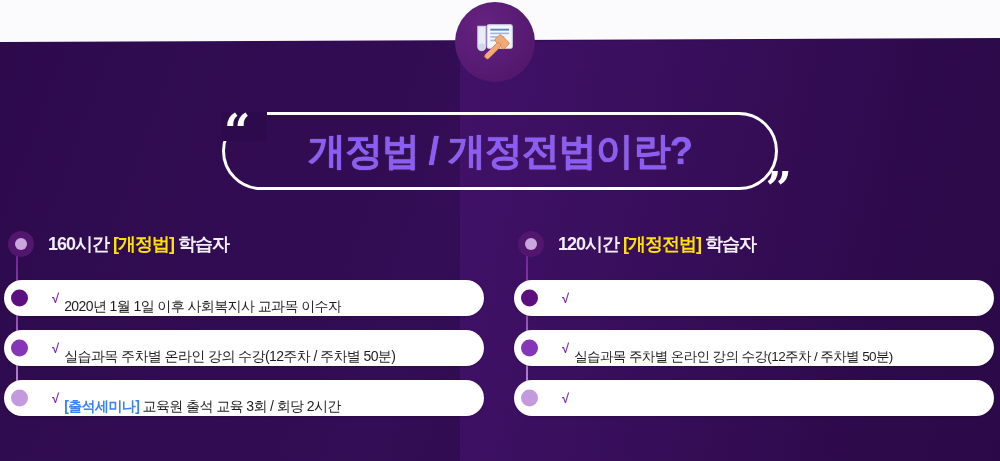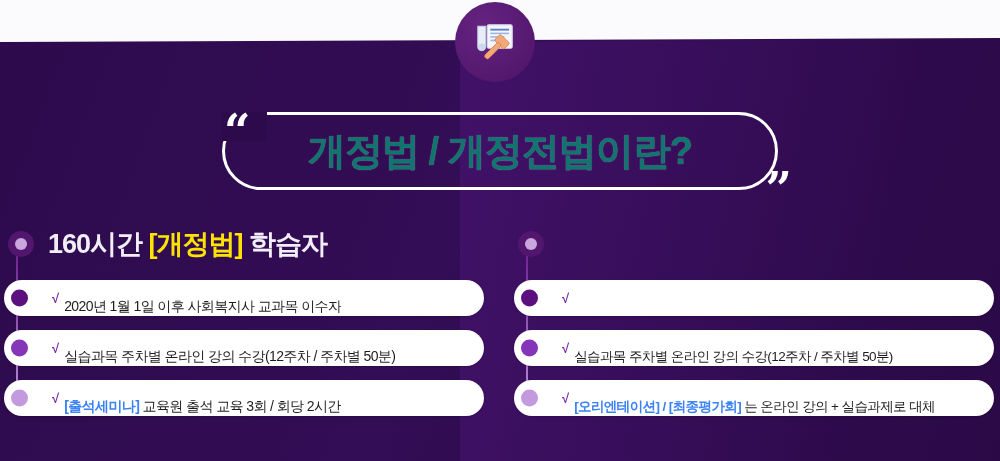--- a/index.html
+++ b/index.html
@@ -60,21 +60,21 @@
   .title-frame::after{
     content:"";
     position:absolute;
     left:-4px; top:-4px;
     width:46px; height:30px;
     background:#2d0a4c;
   }
   .title-text{
     position:absolute; inset:0;
     display:flex; align-items:center; justify-content:center;
-    color:#0f766e;
+    color:#8b5cf6;
     font-size:38px;
     font-weight:bold;
     letter-spacing:-1px;
     white-space:nowrap;
     text-shadow:0 0 1px rgba(255,255,255,.5);
   }
   .quote{
     position:absolute;
     color:#ffffff;
     font-size:46px;
@@ -112,21 +112,21 @@
     display:flex; align-items:center; justify-content:center;
   }
   .head-dot i{
     width:12px; height:12px;
     border-radius:50%;
     background:#c9a6de;
     display:block;
   }
   .head-text{
     color:#f2eef7;
-    font-size:27px;
+    font-size:18px;
     font-weight:bold;
     letter-spacing:-1px;
     white-space:nowrap;
   }
   .head-text .hl{ color:#ffe300; }
 
   
   .spine{
     position:absolute;
     left:16px; top:248px;
@@ -235,32 +235,32 @@
       <span class="check">√</span>
       <span class="pill-text"><span class="ph">[출석세미나]</span><span> 교육원 출석 교육 3회 / 회당 2시간</span></span>
     </div>
   </div>
 
   <div class="col col-right">
     <div class="col-head">
       <span class="head-dot">
           <i></i>
         </span>
+      <span class="head-text"><span>120시간 </span><span class="hl">[개정전법]</span><span> 학습자</span></span>
     </div>
 
     <div class="pill">
       <span class="pill-dot d1"></span>
       <span class="check">√</span>
     </div>
 
     <div class="pill">
       <span class="pill-dot d2"></span>
       <span class="check">√</span>
       <span class="pill-text"><span class="ph"></span><span>실습과목 주차별 온라인 강의 수강(12주차 / 주차별 50분)</span></span>
     </div>
 
     <div class="pill">
       <span class="pill-dot d3"></span>
       <span class="check">√</span>
-      <span class="pill-text"><span class="ph">[오리엔테이션] / [최종평가회]</span><span> 는 온라인 강의 + 실습과제로 대체</span></span>
     </div>
   </div>
 </div>
 
 </body></html>

